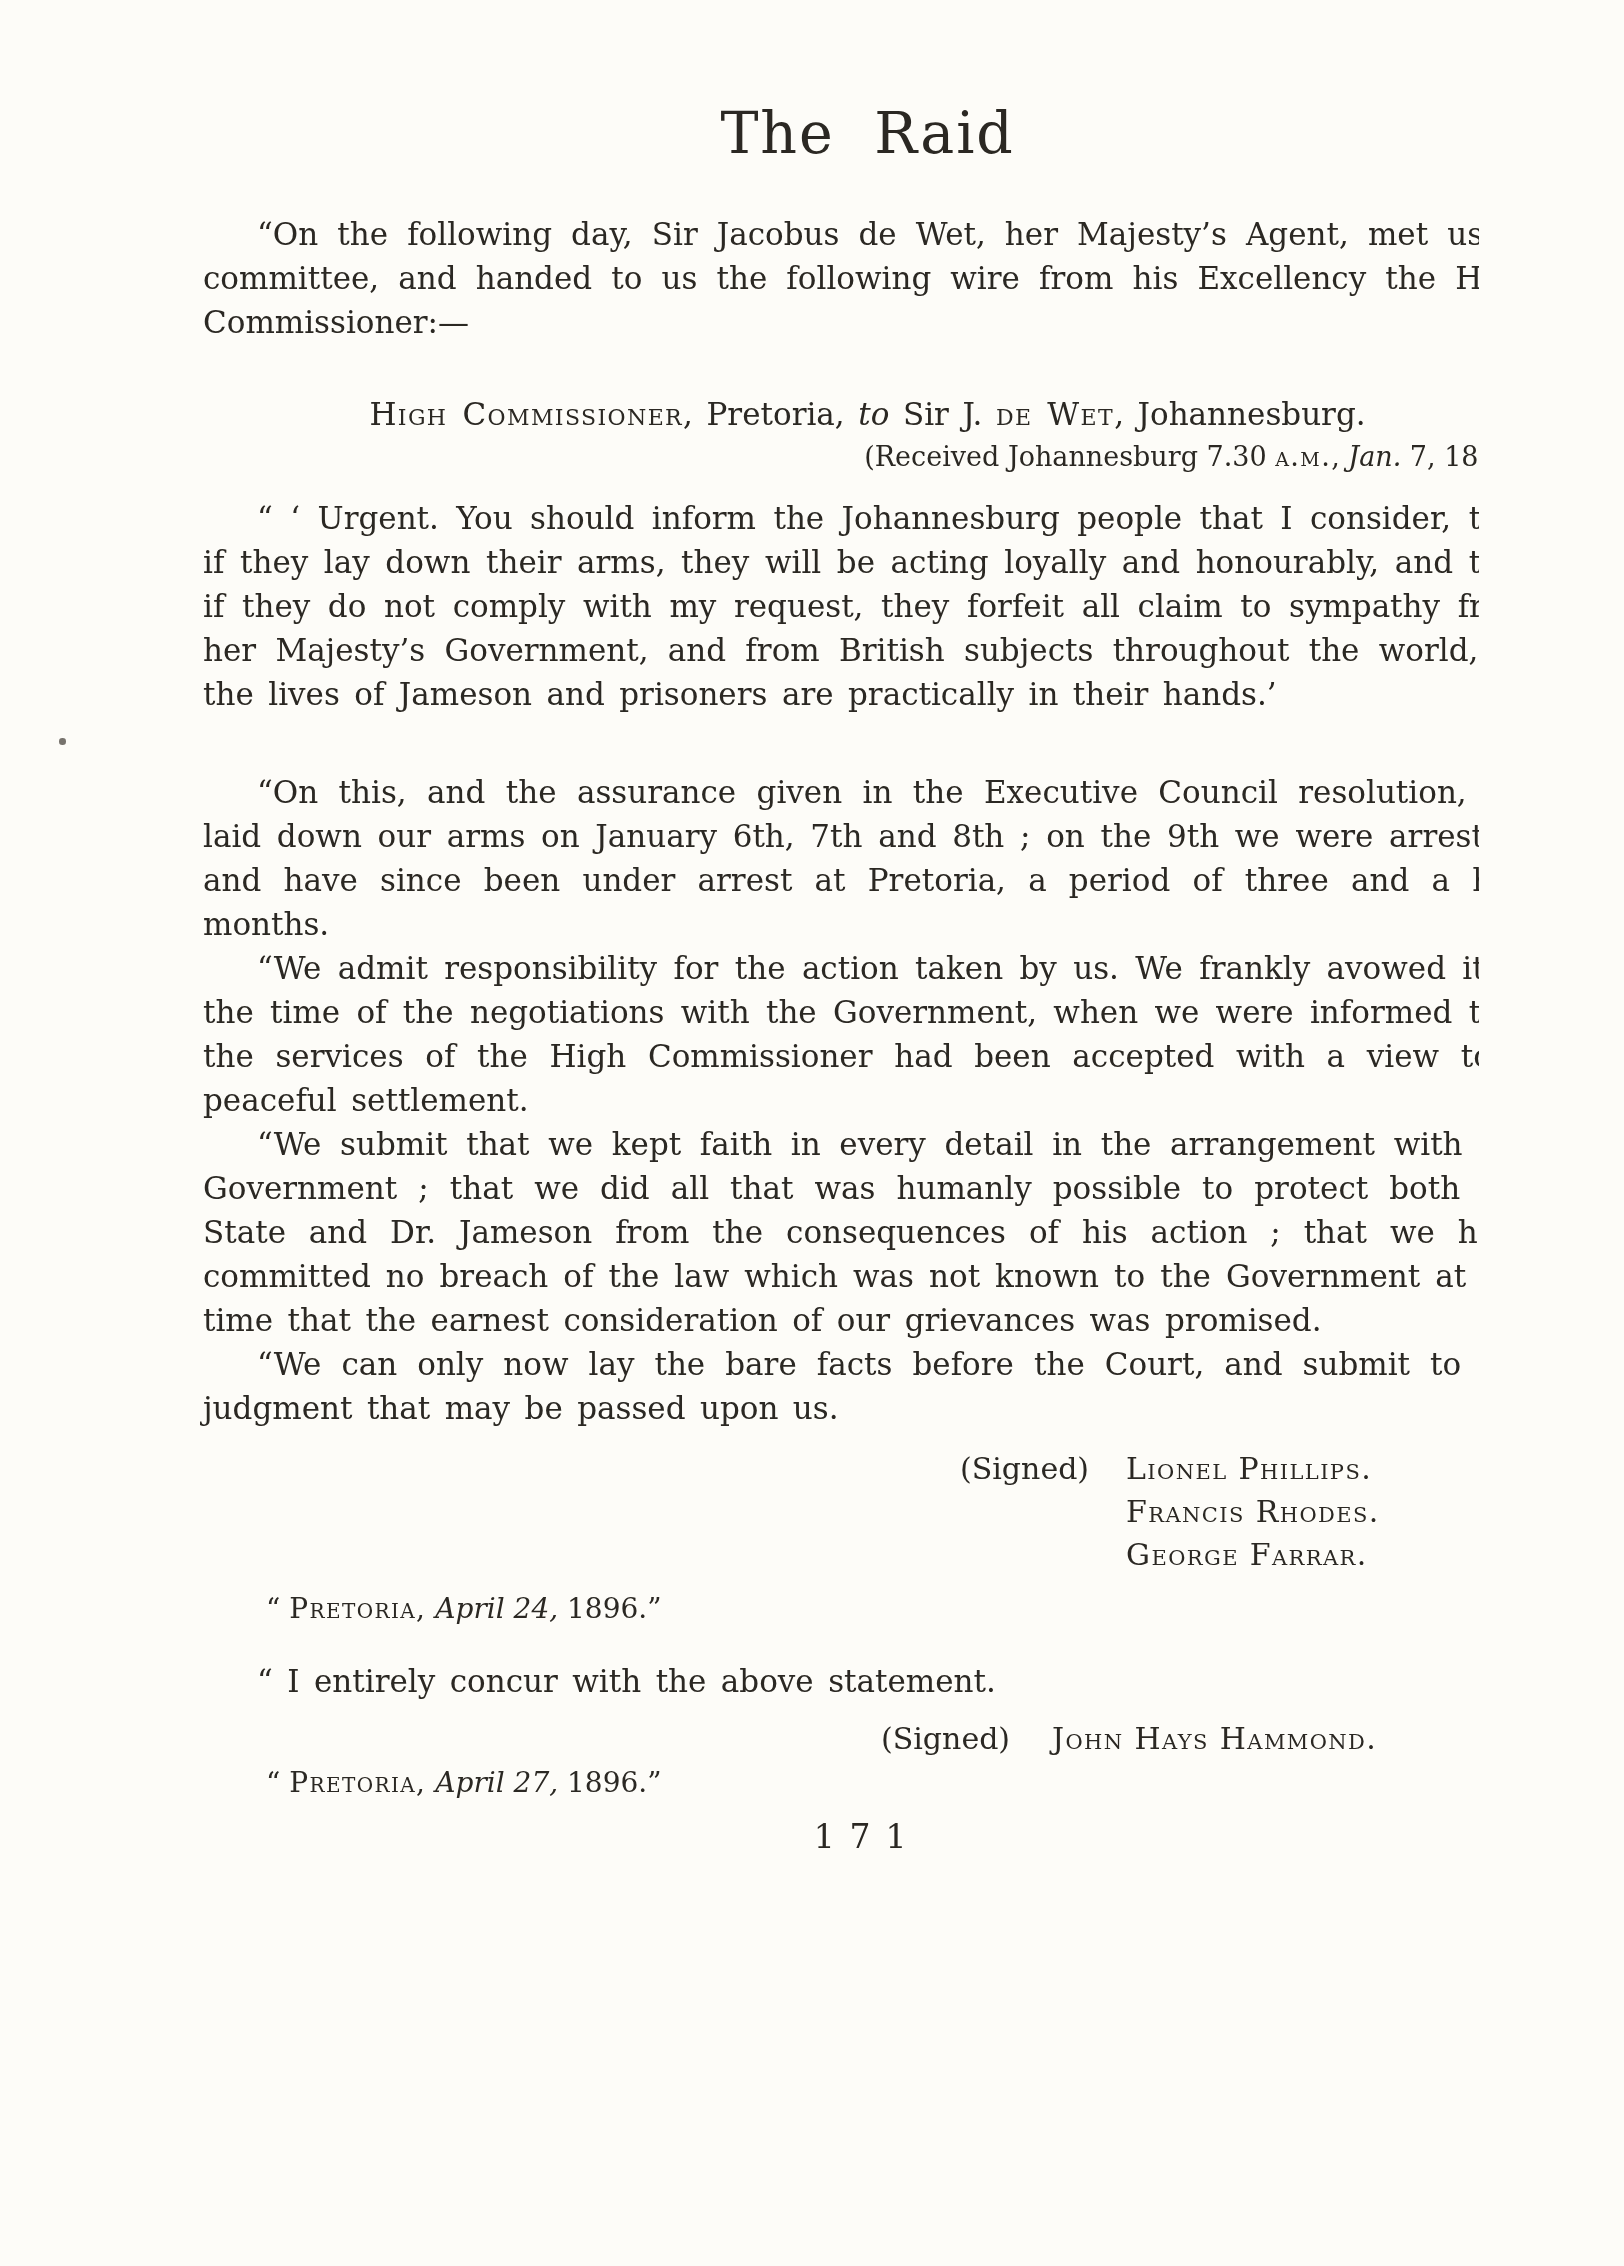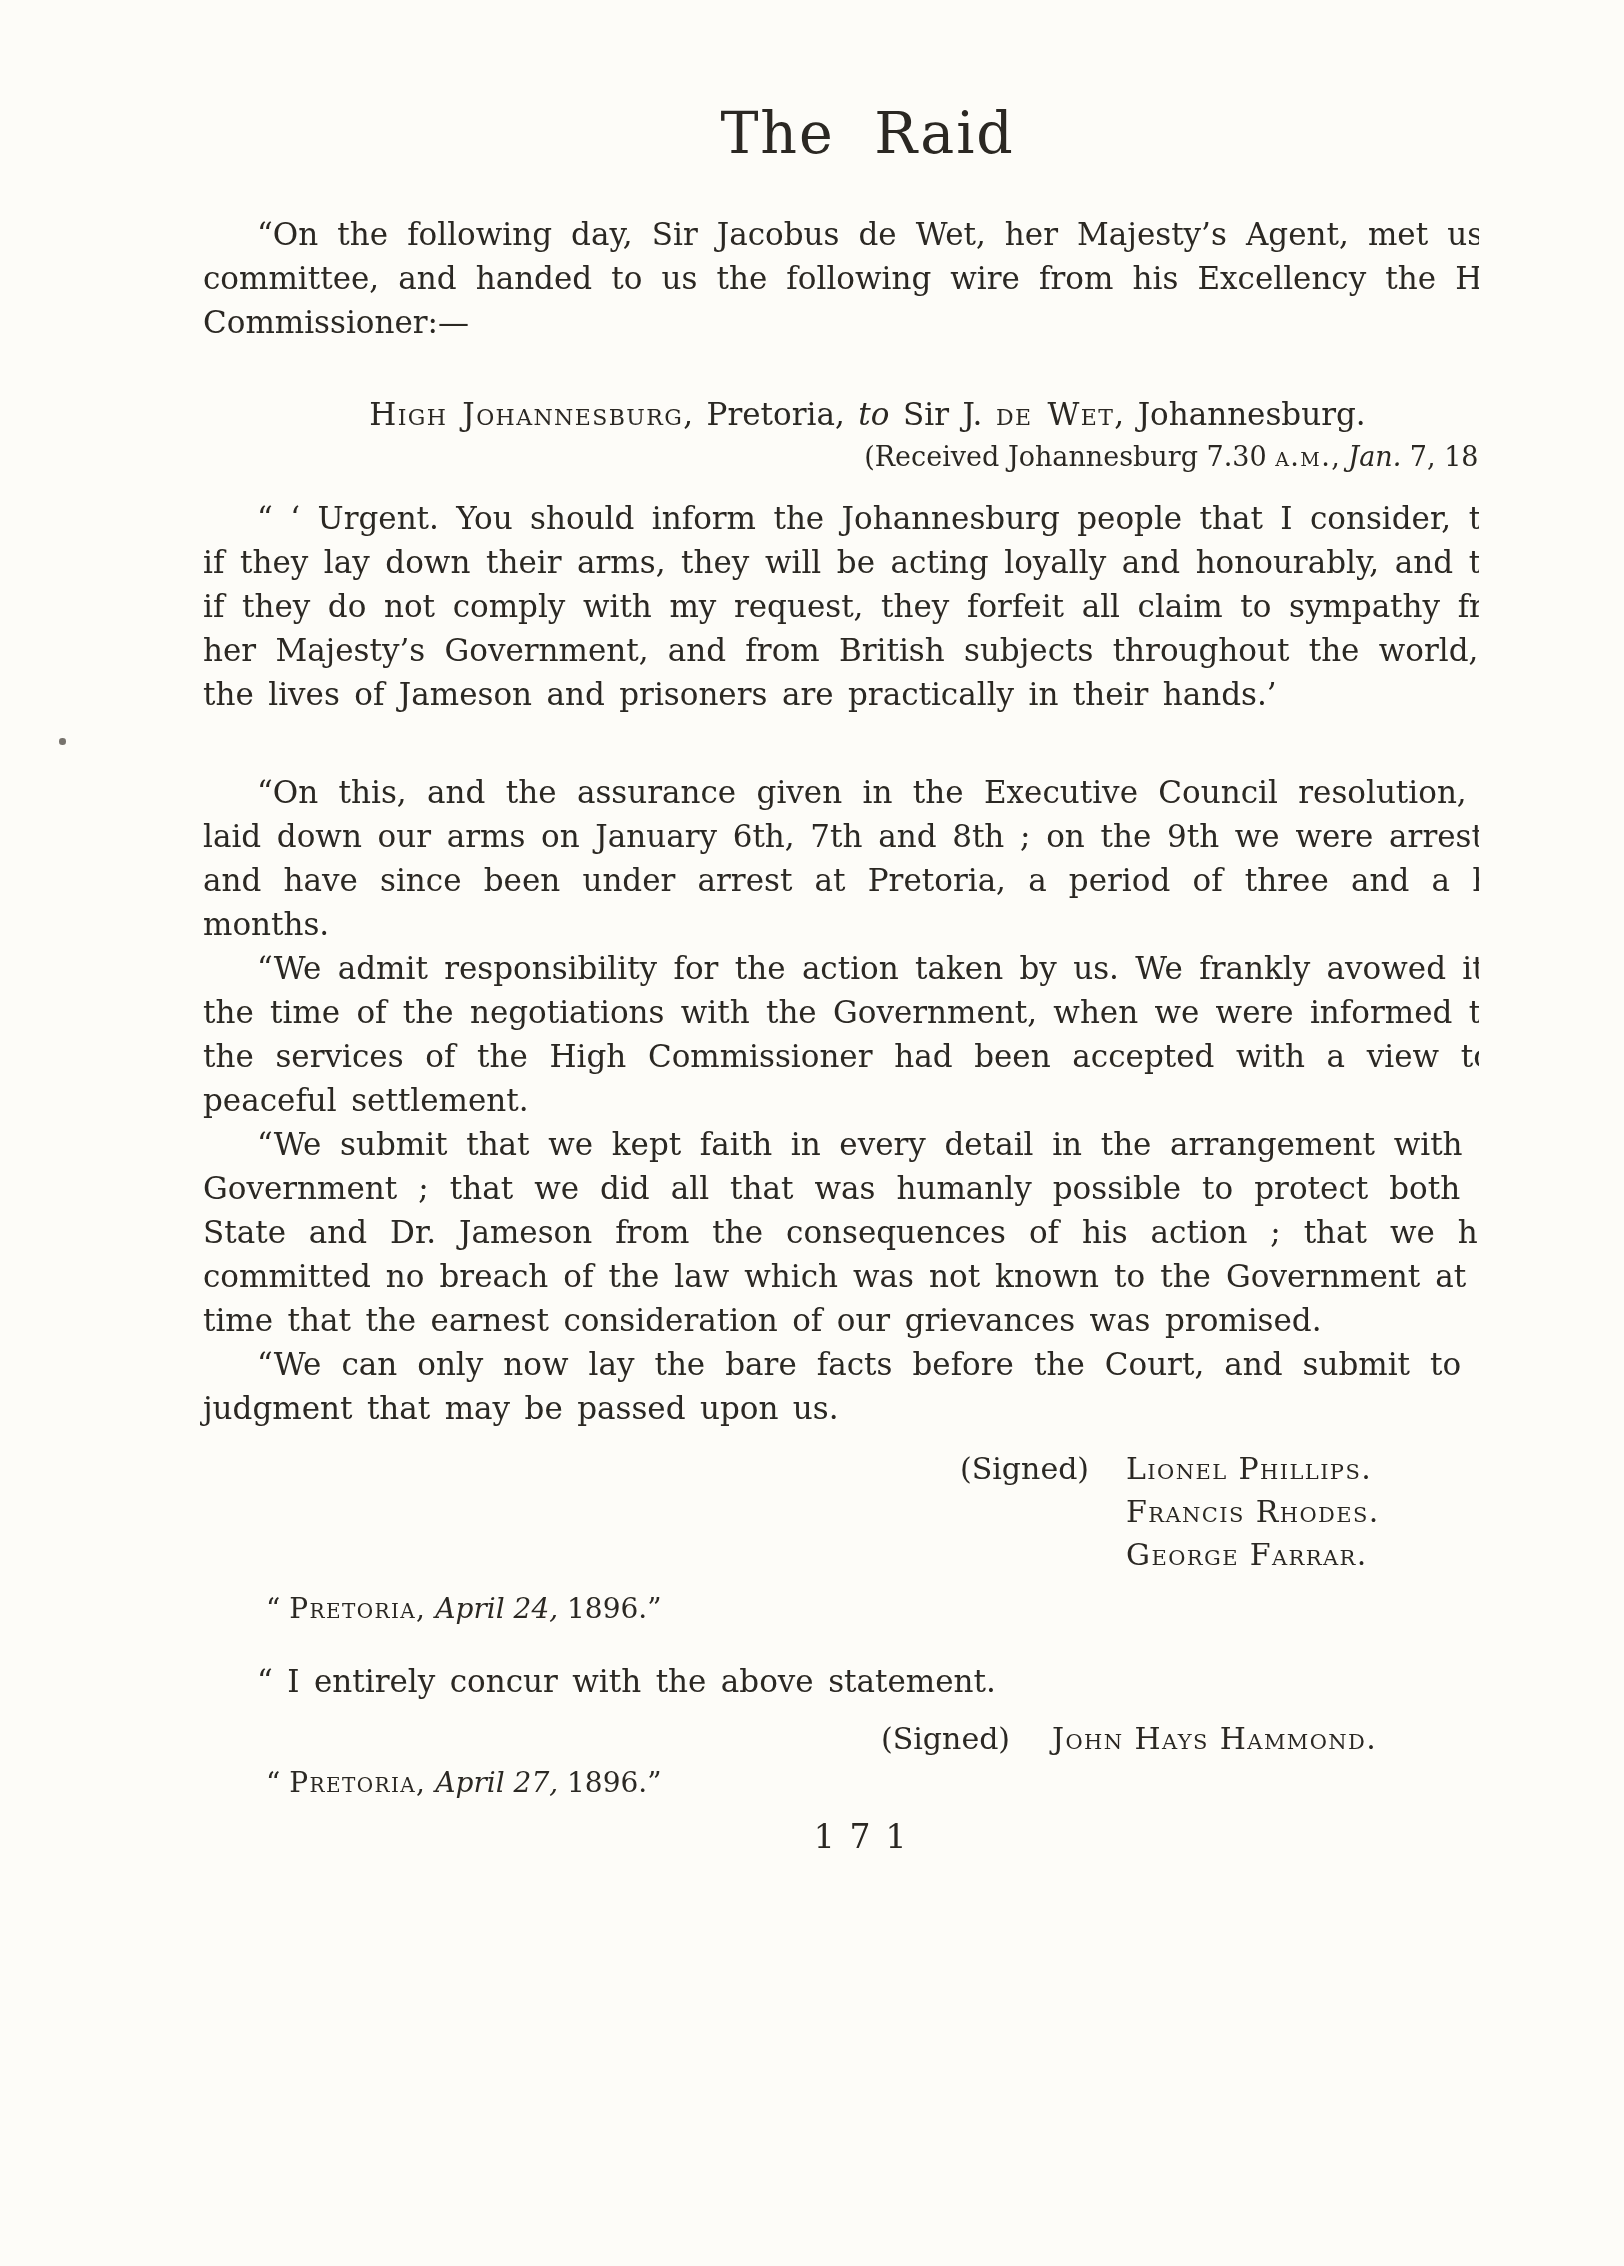--- a/index.html
+++ b/index.html
@@ -109,21 +109,21 @@
 
 <div class="page">
   <div class="column">
 
     <h1 class="title">The Raid</h1>
 
 
     <p class="para p2 indent">“On the following day, Sir Jacobus de Wet, her Majesty’s Agent, met us in committee, and handed to us the following wire from his Excellency the High Commissioner:—</p>
 
     <div class="tel-head">
-      <span class="sc">High Johannesburg</span><span>, Pretoria, </span><span class="it">to</span><span> Sir J. </span><span class="sc">de Wet</span><span>, Johannesburg.</span>
+      <span class="sc">High Commissioner</span><span>, Pretoria, </span><span class="it">to</span><span> Sir J. </span><span class="sc">de Wet</span><span>, Johannesburg.</span>
     </div>
 
     <div class="tel-recv">
       <span>(Received Johannesburg 7.30 </span><span class="sc">a.m.</span><span>, </span><span class="it">Jan.</span><span> 7, 1896.)</span>
     </div>
 
     <p class="para tel-body indent">“ ‘ Urgent.  You should inform the Johannesburg people that I consider, that if they lay down their arms, they will be acting loyally and honourably, and that if they do not comply with my request, they forfeit all claim to sympathy from her Majesty’s Government, and from British subjects throughout the world, as the lives of Jameson and prisoners are practically in their hands.’</p>
 
     <p class="para p4 indent">“On this, and the assurance given in the Executive Council resolution, we laid down our arms on January 6th, 7th and 8th ; on the 9th we were arrested, and have since been under arrest at Pretoria, a period of three and a half months.</p>
     <p class="para indent">“We admit responsibility for the action taken by us.  We frankly avowed it at the time of the negotiations with the Government, when we were informed that the services of the High Commissioner had been accepted with a view to a peaceful settlement.</p>

